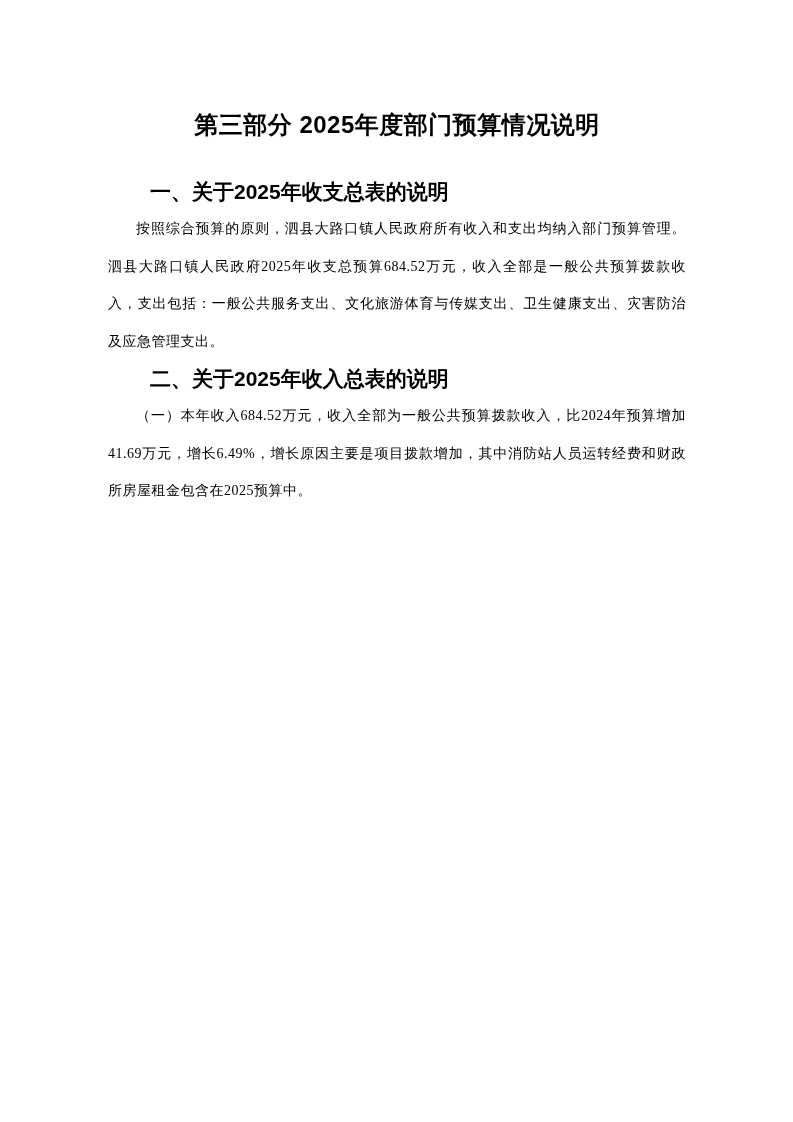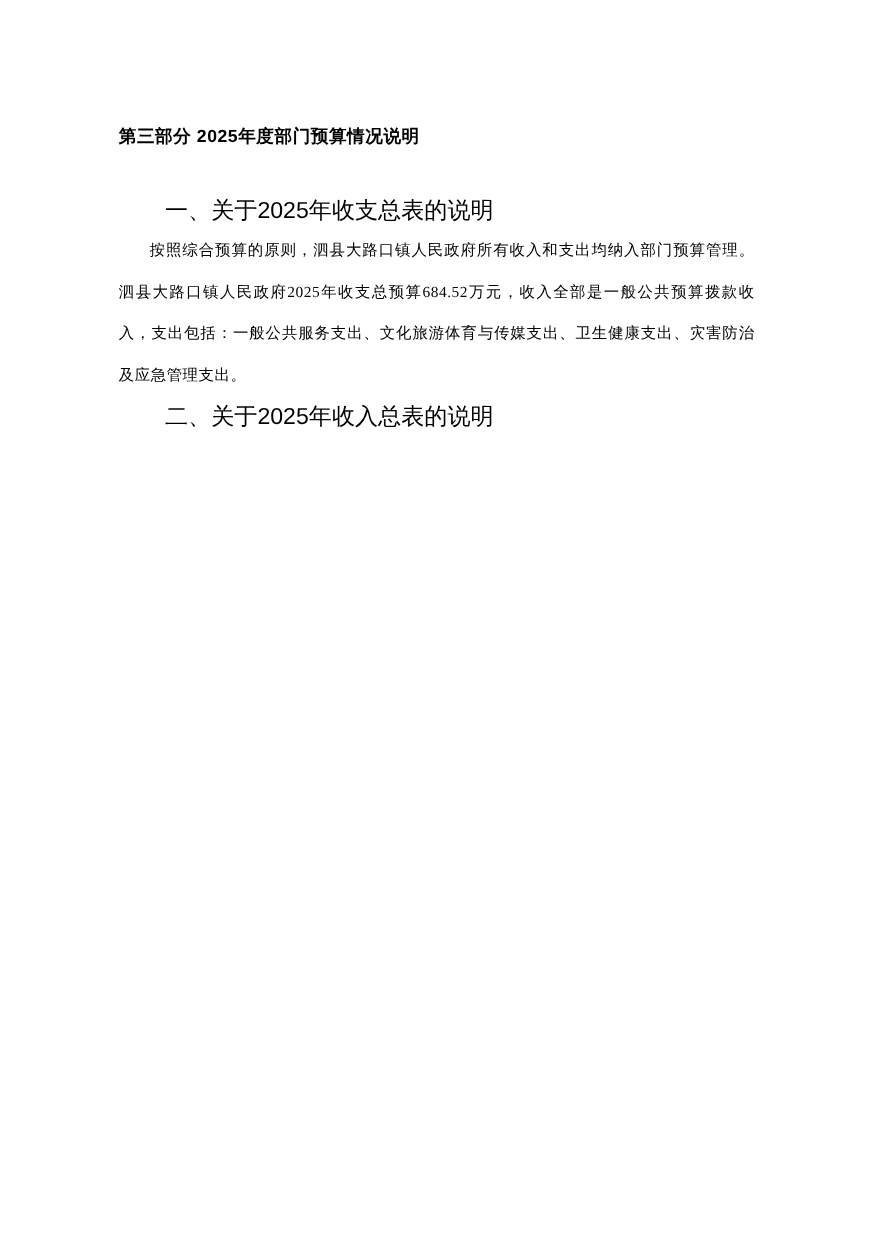--- a/index.html
+++ b/index.html
@@ -18,30 +18,30 @@
   .content {
     position: absolute;
     left: 108px;
     top: 0;
     width: 578px;
   }
   .doc-title {
     margin: 105px 0 0 0;
     font-family: "Liberation Sans", "DejaVu Sans", sans-serif;
     font-weight: bold;
-    font-size: 16px;
+    font-size: 24px;
     line-height: 40px;
-    text-align: left;
+    text-align: center;
     letter-spacing: 0.5px;
     white-space: nowrap;
   }
   .section-heading {
     margin: 0;
     font-family: "Liberation Sans", "DejaVu Sans", sans-serif;
-    font-weight: normal;
+    font-weight: bold;
     font-size: 21px;
     line-height: 37.4px;
     text-indent: 2em;
     white-space: nowrap;
   }
   .section-heading.first {
     margin-top: 28px;
   }
   .para {
     margin: 0;
@@ -60,16 +60,17 @@
 
 <div class="page">
   <div class="content">
 
     <h1 class="doc-title">第三部分 2025年度部门预算情况说明</h1>
 
     <h2 class="section-heading first">一、关于2025年收支总表的说明</h2>
     <p class="para">按照综合预算的原则，泗县大路口镇人民政府所有收入和支出均纳入部门预算管理。泗县大路口镇人民政府2025年收支总预算684.52万元，收入全部是一般公共预算拨款收入，支出包括：一般公共服务支出、文化旅游体育与传媒支出、卫生健康支出、灾害防治及应急管理支出。</p>
 
     <h2 class="section-heading">二、关于2025年收入总表的说明</h2>
+    <p class="para">（一）本年收入684.52万元，收入全部为一般公共预算拨款收入，比2024年预算增加41.69万元，增长6.49%，增长原因主要是项目拨款增加，其中消防站人员运转经费和财政所房屋租金包含在2025预算中。</p>
 
 
   </div>
 </div>
 
 </body></html>

